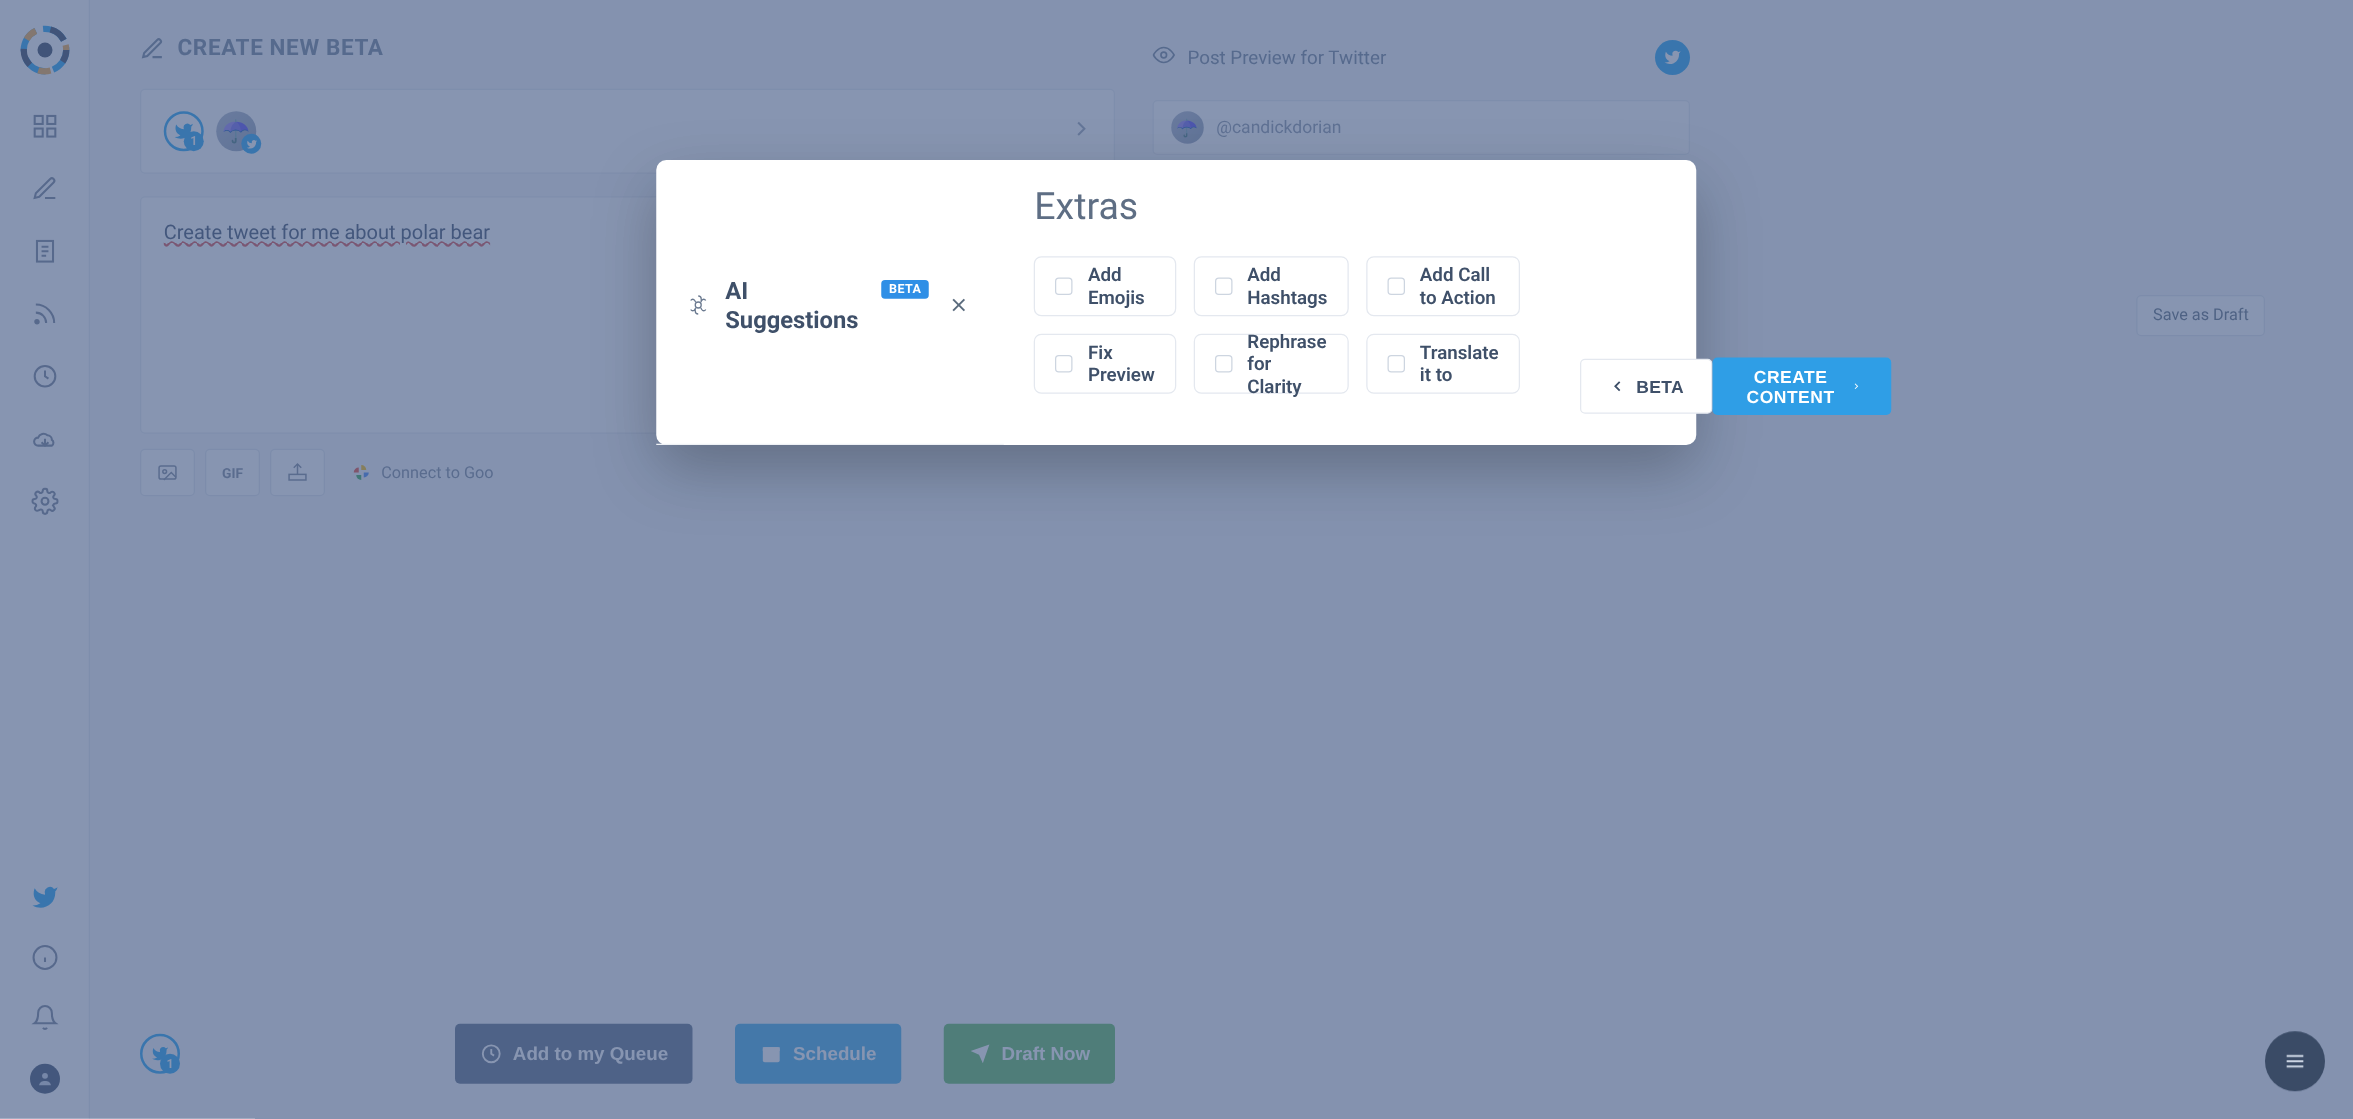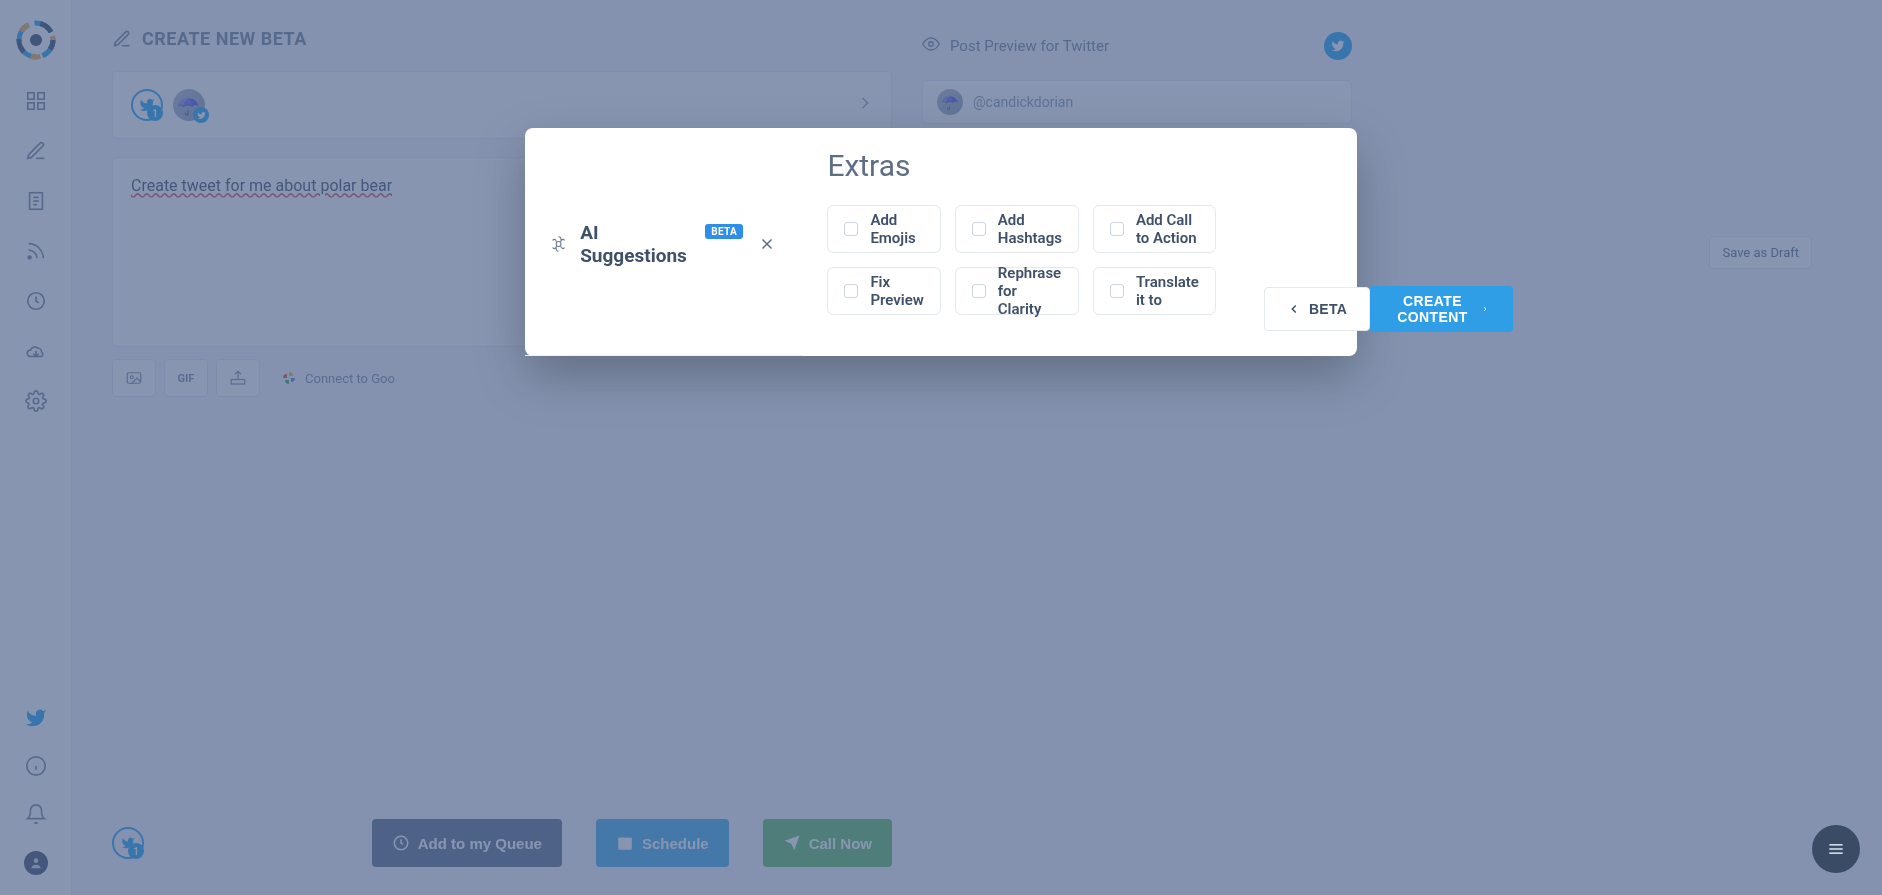--- a/index.html
+++ b/index.html
@@ -286,21 +286,21 @@
             <rect x="3" y="5" width="18" height="16" rx="2" fill="#fff"></rect>
             <rect x="3" y="5" width="18" height="4" fill="#fff"></rect>
           </svg>
         <span>Schedule</span>
       </button>
       <button class="abtn now">
         <svg viewBox="0 0 24 24">
             <path d="M22 2L11 13"></path>
             <path d="M22 2l-7 20-4-9-9-4z"></path>
           </svg>
-        <span>Call Now</span>
+        <span>Draft Now</span>
       </button>
     </div>
   </div>
 
   <div class="right-col">
     <div class="preview-head">
       <span class="eye"><svg viewBox="0 0 24 24">
             <path d="M1 12s4-8 11-8 11 8 11 8-4 8-11 8-11-8-11-8z"></path>
             <circle cx="12" cy="12" r="3"></circle>
           </svg></span>

